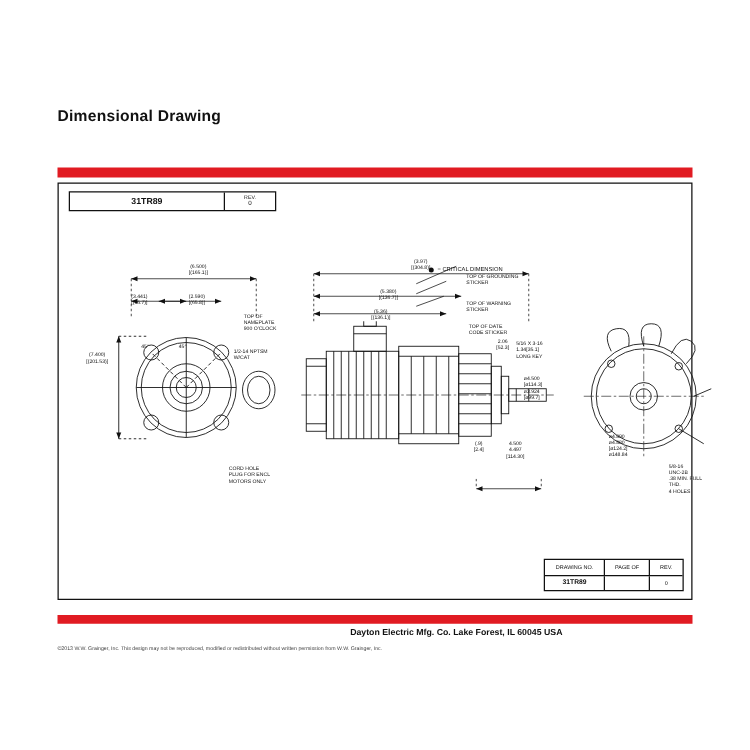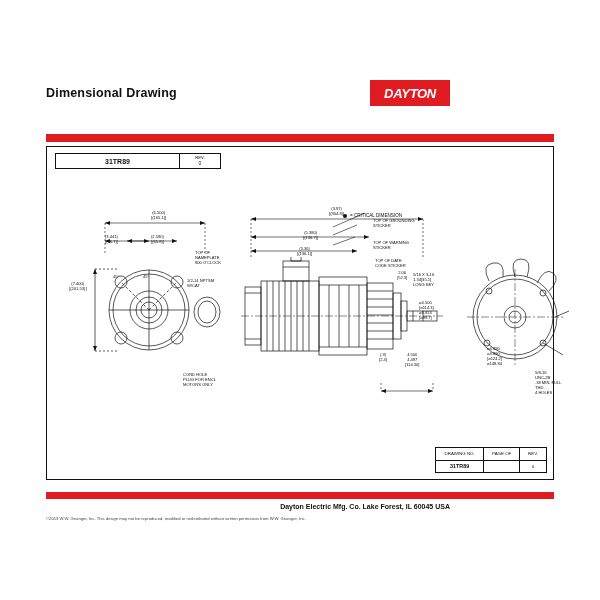--- a/index.html
+++ b/index.html
@@ -97,23 +97,20 @@
   }
 
   svg { display:block; }
 </style>
 </head>
 <body>
 
 <div class="page">
 
   <div class="doc-title">Dimensional Drawing</div>
-  <div class="brand">
-    <span class="brand-text">DAYTON</span>
-  </div>
 
   <div class="red-bar top"></div>
 
   <div class="frame">
 
     <div class="tb-top">
       <div class="model">31TR89</div>
       <div class="rev">
         <span class="lbl">REV.</span>
         <span class="val">0</span>

